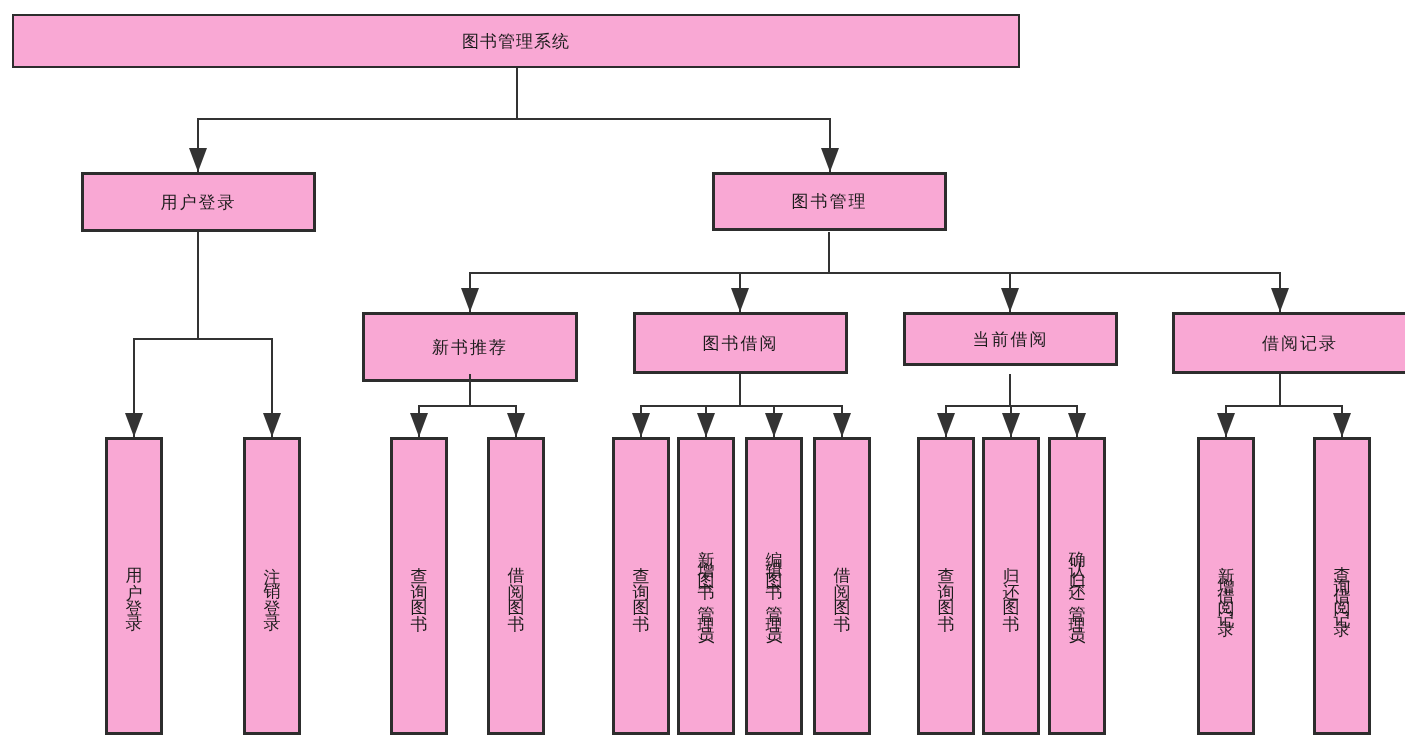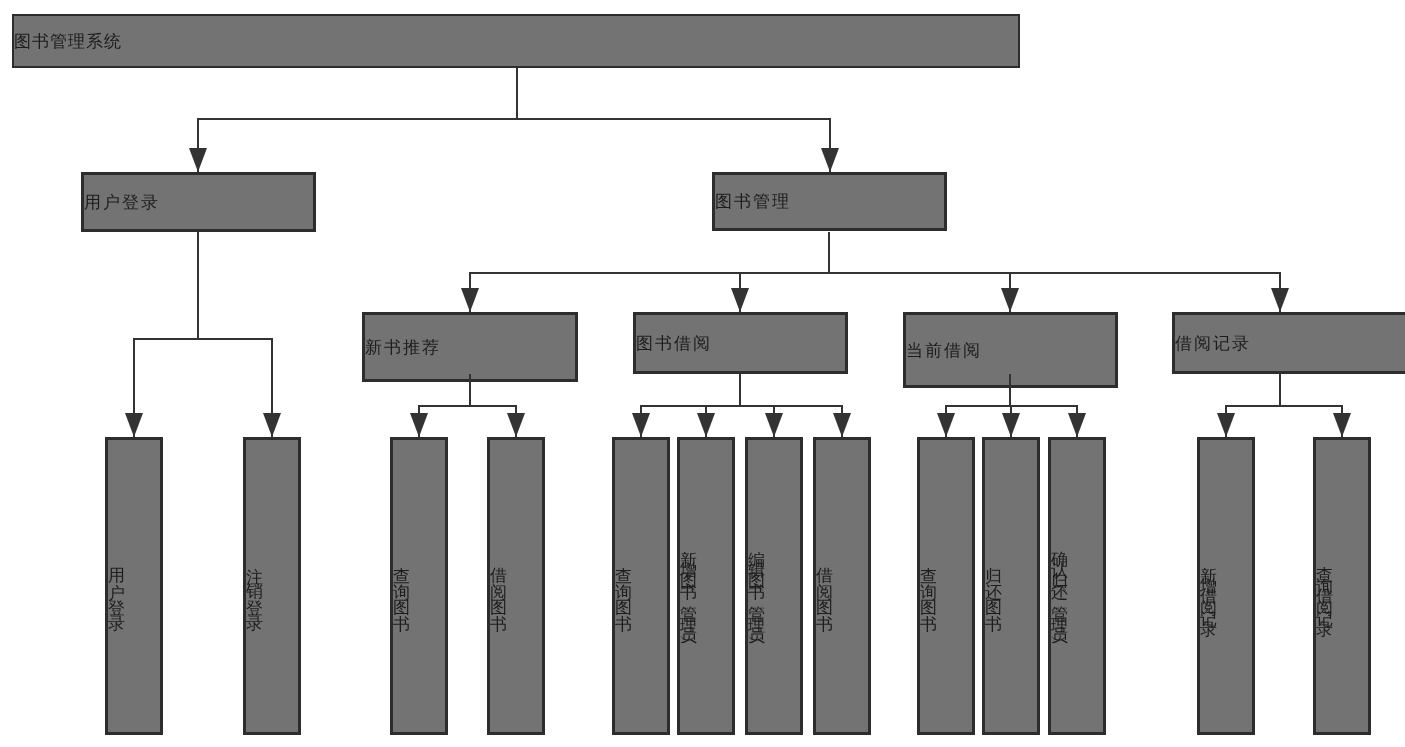--- a/index.html
+++ b/index.html
@@ -2,22 +2,22 @@
 <html><head>
 <meta charset="utf-8">
 <style>
   html,body{margin:0;padding:0;background:#ffffff;}
   #canvas{
     position:relative;width:1405px;height:747px;background:#ffffff;overflow:hidden;
     font-family:"Liberation Sans","DejaVu Sans",sans-serif;color:#1c1c1c;
   }
   
   .box{
-    position:absolute;box-sizing:border-box;border:3px solid #2d2d2d;background:#737373;
-    display:flex;align-items:center;justify-content:flex-start;
+    position:absolute;box-sizing:border-box;border:3px solid #2d2d2d;background:#f9a8d4;
+    display:flex;align-items:center;justify-content:center;
     font-size:17px;letter-spacing:2px;white-space:nowrap;font-family:Liberation Serif, serif;
   }
   .rootbox{border-width:2px;letter-spacing:1px;}
   .leaf{top:437px;height:298px;width:58px;}
   .leaf span{
     writing-mode:vertical-rl;text-orientation:mixed;
     font-size:17px;letter-spacing:16px;line-height:1;white-space:nowrap;
   }
   .leaf span.tight{letter-spacing:11px;}
   
@@ -75,21 +75,21 @@
   <div class="ar" style="left:731px;top:288px"></div>
   <div class="ar" style="left:1001px;top:288px"></div>
   <div class="ar" style="left:1271px;top:288px"></div>
 
   <div class="box" style="left:362px;top:312px;width:216px;height:70px">
     <span>新书推荐</span>
   </div>
   <div class="box" style="left:633px;top:312px;width:215px;height:62px">
     <span>图书借阅</span>
   </div>
-  <div class="box" style="left:903px;top:312px;width:215px;height:76px">
+  <div class="box" style="left:903px;top:312px;width:215px;height:54px">
     <span>当前借阅</span>
   </div>
   <div class="box" style="left:1172px;top:312px;width:256px;height:62px">
     <span>借阅记录</span>
   </div>
 
   <div class="vl" style="left:469px;top:374px;height:31px"></div>
   <div class="hl" style="left:418px;top:405px;width:99px"></div>
   <div class="vl" style="left:418px;top:405px;height:32px"></div>
   <div class="vl" style="left:515px;top:405px;height:32px"></div>

